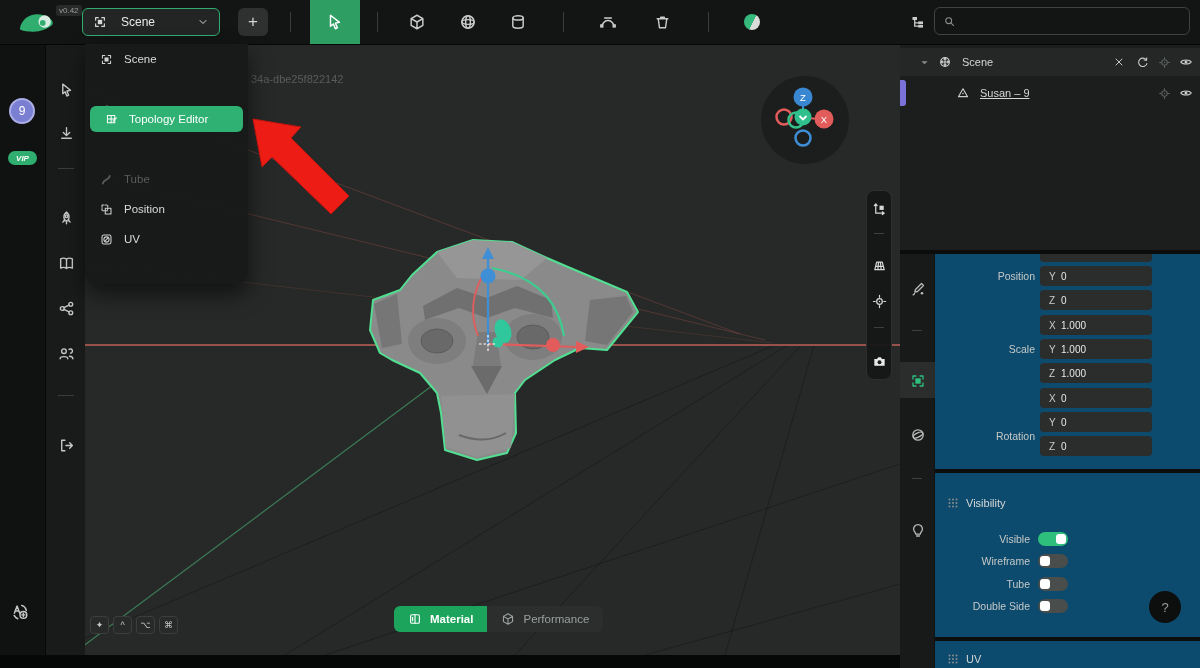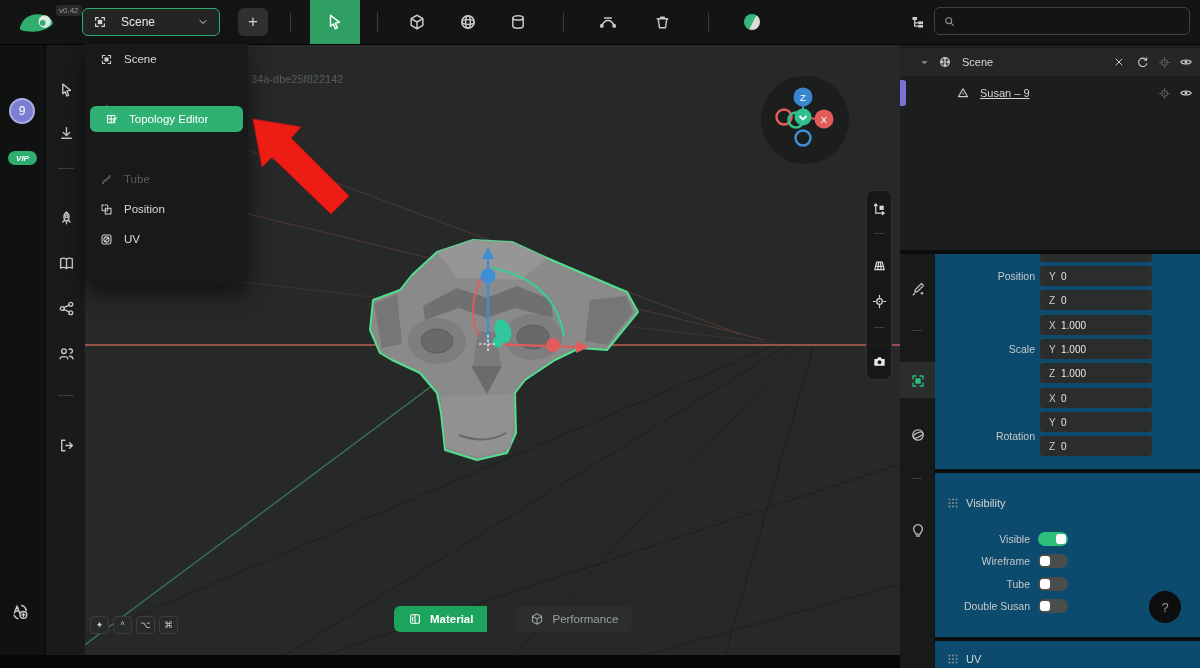--- a/index.html
+++ b/index.html
@@ -32,21 +32,21 @@
   .railic{left:11px;width:18px;height:18px;color:#c6c9c7;display:flex;align-items:center;justify-content:center;}
   .raildiv{left:12px;width:16px;height:1px;background:#3a3d3b;}
   
   #viewport{left:85px;top:44px;width:815px;height:611px;background:#262927;overflow:hidden;z-index:1;}
   #scene-id{left:166px;top:29px;font-size:11px;color:#585c5a;z-index:2;}
   #gizmo{left:676px;top:32px;width:88px;height:88px;border-radius:50%;background:rgba(26,29,28,.88);z-index:6;}
   #vtoolbar{left:781px;top:146px;width:26px;height:190px;background:rgba(21,23,22,.95);border:1px solid #2c2f2e;
     border-radius:8px;box-sizing:border-box;z-index:6;}
   .vtb-ic{left:4px;width:16px;height:16px;color:#d5d8d6;display:flex;align-items:center;justify-content:center;}
   .vtb-div{left:7px;width:10px;height:1px;background:#3c3f3d;}
-  #tabs{left:309px;top:562px;height:26px;display:flex;border-radius:6px;overflow:hidden;z-index:6;gap:29px;}
+  #tabs{left:309px;top:562px;height:26px;display:flex;border-radius:6px;overflow:hidden;z-index:6;}
   .tab{display:flex;align-items:center;gap:8px;padding:0 14px;font-size:11.5px;}
   .tab.active{background:#1da45c;color:#fff;font-weight:bold;}
   .tab.idle{background:#2b2e2d;color:#9aa09e;}
   #shortcuts{left:5px;top:572px;display:flex;gap:4px;z-index:6;}
   .key{width:17px;height:16px;background:#272a29;border:1px solid #3b3e3c;border-radius:4px;color:#c6c9c7;
     font-size:9px;display:flex;align-items:center;justify-content:center;}
   
   #menu{left:85px;top:44px;width:163px;height:240px;background:rgba(24,26,25,.98);border-radius:0 0 10px 10px;
     box-shadow:0 10px 22px rgba(0,0,0,.55);z-index:50;}
   .mi{left:0;width:163px;height:30px;display:flex;align-items:center;gap:10px;padding-left:13px;box-sizing:border-box;
@@ -580,21 +580,21 @@
         <span class="knob"></span>
       </span>
     <div class="vlabel abs" style="top:301px;">Wireframe</div>
     <span class="toggle abs off" style="top:300px;">
         <span class="knob"></span>
       </span>
     <div class="vlabel abs" style="top:324px;">Tube</div>
     <span class="toggle abs off" style="top:323px;">
         <span class="knob"></span>
       </span>
-    <div class="vlabel abs" style="top:346px;">Double Susan</div>
+    <div class="vlabel abs" style="top:346px;">Double Side</div>
     <span class="toggle abs off" style="top:345px;">
         <span class="knob"></span>
       </span>
 
     <div id="help-btn" class="abs">?</div>
 
     <div class="pdiv abs" style="top:383px;"></div>
 
     <div class="sechead abs" style="left:13px;top:399px;">
       <svg class="handle" viewBox="0 0 10 10">

